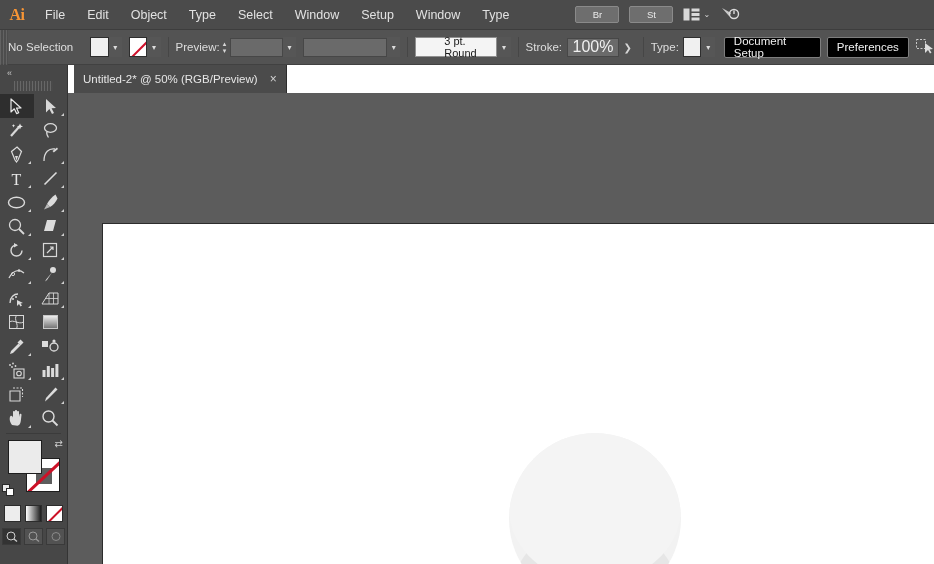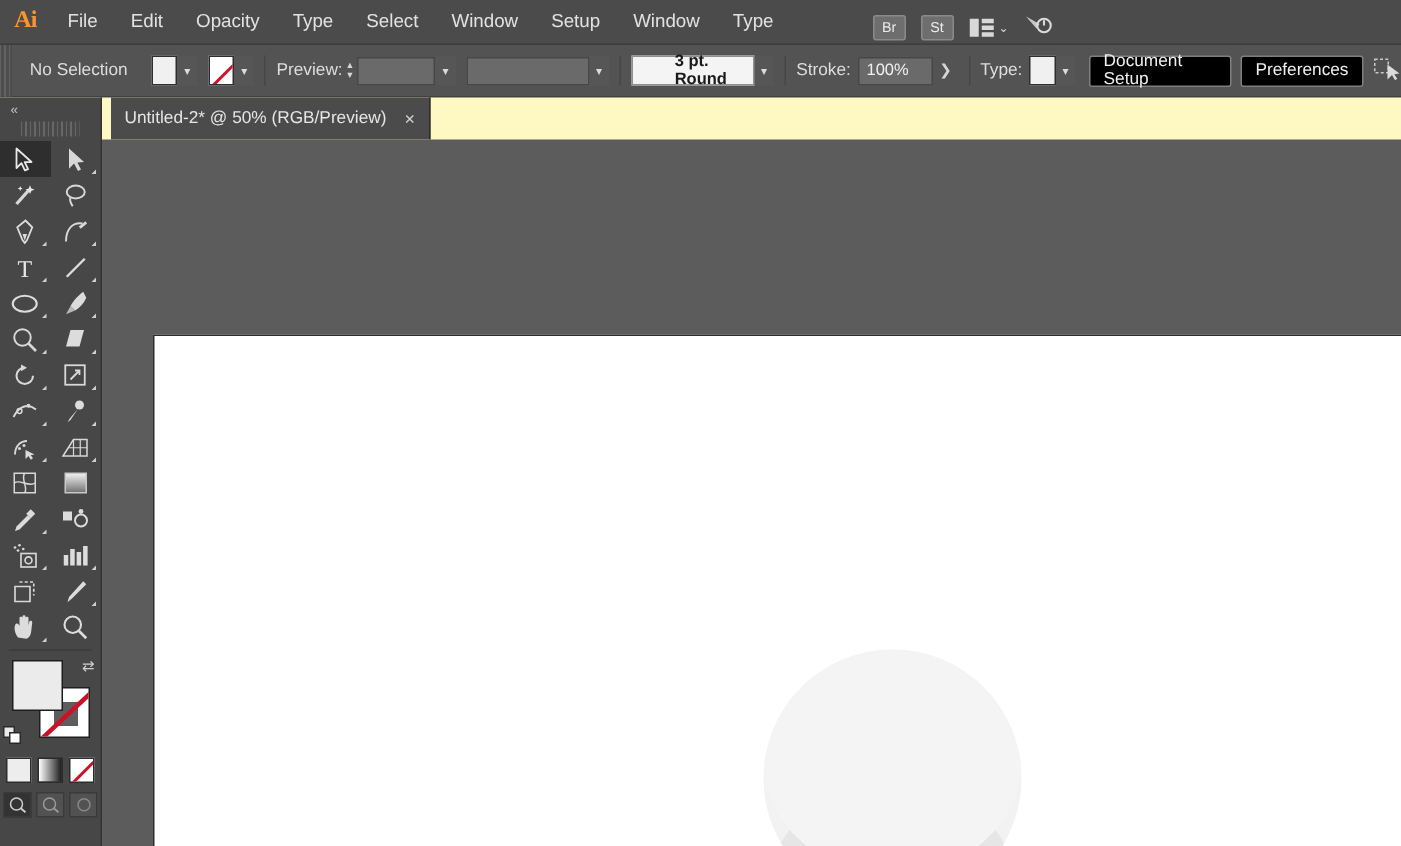--- a/index.html
+++ b/index.html
@@ -10,37 +10,37 @@
     overflow: hidden;
     color: #d4d4d4;
     -webkit-font-smoothing: antialiased;
   }
   #app { position: relative; width: 934px; height: 564px; }
 
   
   .menubar {
     position: absolute; left: 0; top: 0; width: 934px; height: 30px;
     background: #4b4b4b;
-    display: flex; align-items: flex-end;
+    display: flex; align-items: center;
     border-bottom: 1px solid #3d3d3d;
   }
   .ai-logo {
     width: 34px; height: 30px;
     display: flex; align-items: center; justify-content: center;
     color: #f79535; font-weight: bold; font-size: 16px;
     font-family: "Liberation Serif", serif;
     letter-spacing: -0.5px;
   }
   .menu-item {
     padding: 0 11px; height: 30px; line-height: 30px;
     font-size: 12.5px; color: #e2e2e2; cursor: default;
   }
   .menubar-icons { display: flex; align-items: center; margin-left: 55px; gap: 10px; }
   .mini-btn {
-    width: 22px; height: 17px; background: #6e6e6e;
+    width: 44px; height: 17px; background: #6e6e6e;
     border: 1px solid #8a8a8a; border-radius: 2px;
     font-size: 9.5px; color: #ebebeb;
     display: flex; align-items: center; justify-content: center;
     font-family: "Liberation Sans", sans-serif;
   }
   .arrange-ico { display: flex; align-items: center; gap: 3px; }
   .chev { font-size: 8px; color: #d8d8d8; }
 
   
   .controlbar {
@@ -49,21 +49,21 @@
     display: flex; align-items: center;
     border-bottom: 1px solid #414141;
     font-size: 11.5px;
   }
   .grip {
     width: 9px; height: 35px;
     background: repeating-linear-gradient(to right,#6b6b6b 0 1px,#4a4a4a 1px 3px);
     opacity: .65;
   }
   .cb-label { color: #dedede; font-size: 11.5px; white-space: nowrap; }
-  .no-sel { margin-left: 12px; width: 92px; }
+  .no-sel { margin-left: 0; width: 92px; }
   .swatch-white {
     width: 20px; height: 20px; background: #f0f0f0;
     border: 1px solid #2e2e2e;
   }
   .swatch-none {
     width: 20px; height: 20px; background: #ffffff;
     border: 1px solid #2e2e2e; position: relative; overflow: hidden;
   }
   .swatch-none::after {
     content: ""; position: absolute; left: -4px; top: 9px;
@@ -74,41 +74,41 @@
     width: 15px; height: 20px; display: flex; align-items: center; justify-content: center;
     color: #dcdcdc; font-size: 8px; background: #565656;
   }
   .stepper {
     display: flex; flex-direction: column; align-items: center; justify-content: center;
     width: 11px; height: 20px; color: #d6d6d6; line-height: 7px; font-size: 7px;
   }
   .field {
     height: 19px; background: #6a6a6a; border: 1px solid #474747;
     display: flex; align-items: center; padding: 0 5px;
-    color: #f0f0f0; font-size: 11px;
+    color: #f0f0f0; font-size: 16px;
   }
   .sep { width: 1px; height: 20px; background: #464646; margin: 0 7px; }
   .brush-field {
     width: 82px; height: 20px; background: #f4f4f4; color: #1a1a1a;
     display: flex; align-items: center; gap: 6px; padding: 0 22px;
-    border: 1px solid #8f8f8f; font-size: 11px; font-weight: bold;
+    border: 1px solid #8f8f8f; font-size: 11px;
   }
   .brush-dot { width: 3px; height: 3px; border-radius: 50%; background: #222; }
   .btn {
     height: 21px; padding: 0 9px; background: #000000;
     border: 1px solid #7e7e7e; border-radius: 2px;
     color: #f0f0f0; font-size: 11.5px;
     display: flex; align-items: center; cursor: default;
   }
   .arrow-r { color: #d6d6d6; font-size: 10px; padding: 0 4px; }
 
   
   .tabbar {
     position: absolute; left: 0; top: 65px; width: 934px; height: 35px;
-    background: #fef9c3;
+    background: #ffffff;
   }
   .doc-tab {
     position: absolute; left: 74px; top: 0; height: 28px;
     background: #4b4b4b; border-right: 1px solid #2d2d2d;
     display: flex; align-items: center; padding: 0 9px; gap: 12px;
   }
   .doc-tab-title { font-size: 11.5px; color: #e6e6e6; white-space: nowrap; }
   .doc-close { font-size: 12px; color: #d2d2d2; cursor: default; }
 
   
@@ -217,21 +217,21 @@
 </style>
 </head>
 <body>
 
 <div id="app">
 
   <div class="menubar">
     <div class="ai-logo">Ai</div>
     <div class="menu-item">File</div>
     <div class="menu-item">Edit</div>
-    <div class="menu-item">Opacity</div>
+    <div class="menu-item">Object</div>
     <div class="menu-item">Type</div>
     <div class="menu-item">Select</div>
     <div class="menu-item">Window</div>
     <div class="menu-item">Setup</div>
     <div class="menu-item">Window</div>
     <div class="menu-item">Type</div>
 
     <div class="menubar-icons">
       <div class="mini-btn">Br</div>
       <div class="mini-btn">St</div>

